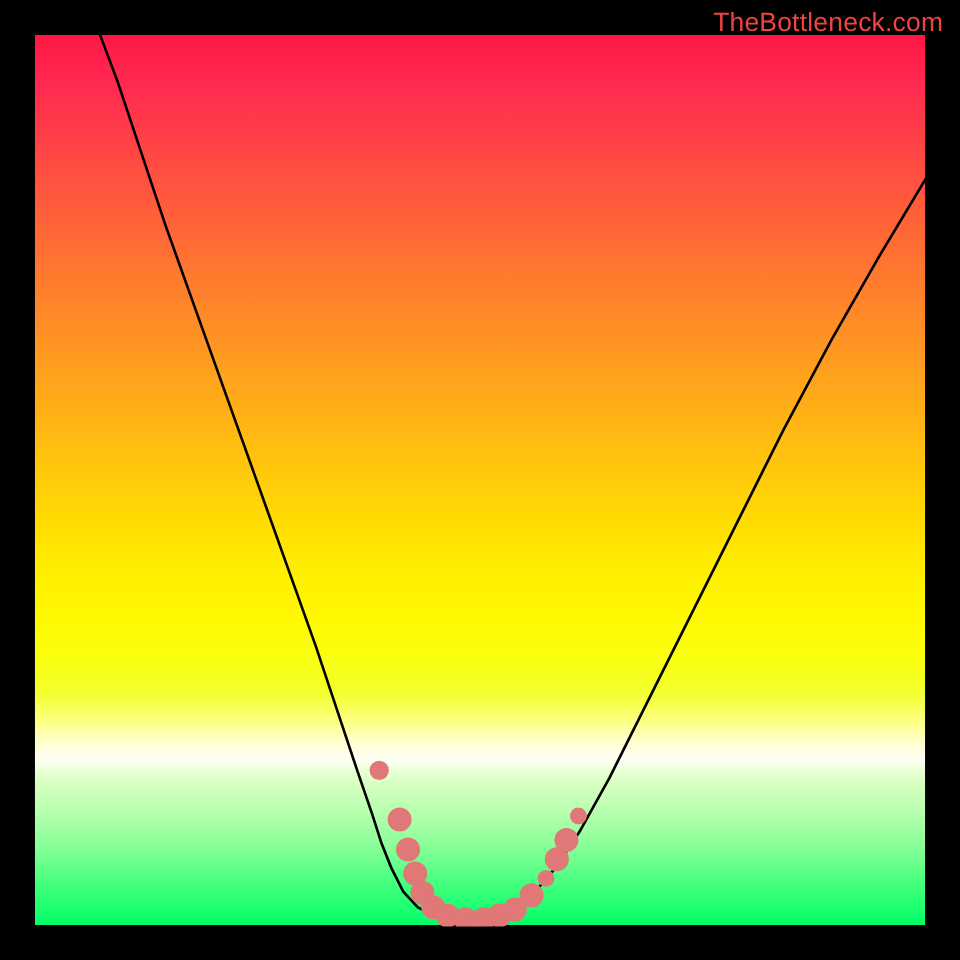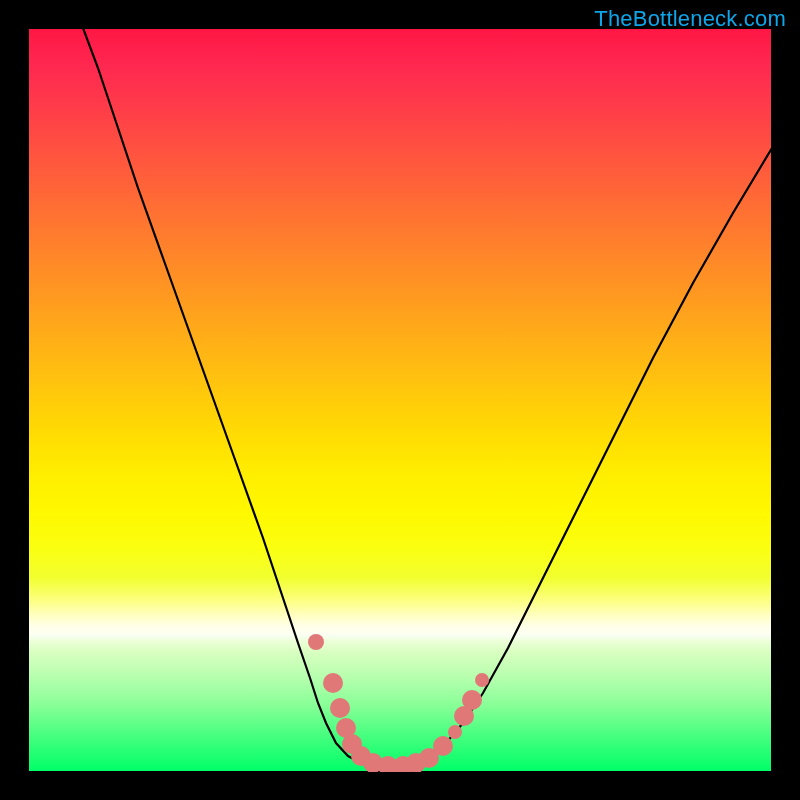--- a/index.html
+++ b/index.html
@@ -36,21 +36,21 @@
         #baffb0 87%,
         #8aff98 91%,
         #4aff80 95%,
         #00ff68 100%
       );
       border: 1px solid #000;
     }
     .watermark {
       position: absolute;
       top: 6px; right: 14px;
-      color: #0ea5e9;
+      color: #ef4444;
       font-size: 22px;
       font-weight: 400;
       letter-spacing: 0.2px;
     }
     .curve-svg {
       position: absolute;
       top: 28px; left: 28px;
       width: 744px; height: 744px;
     }
   </style>

